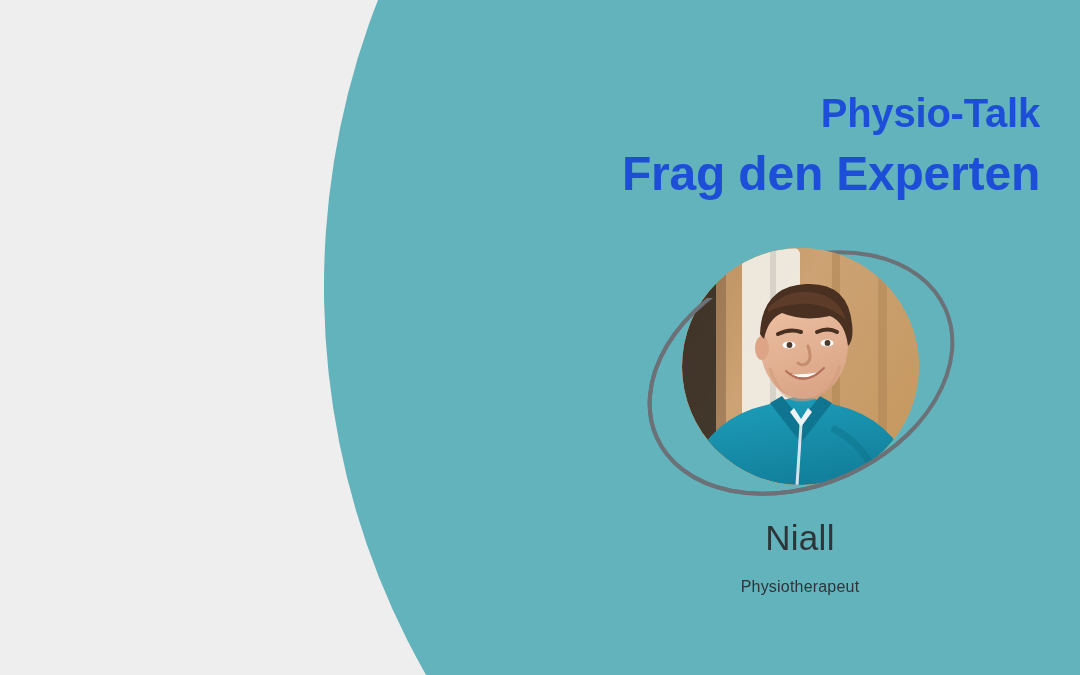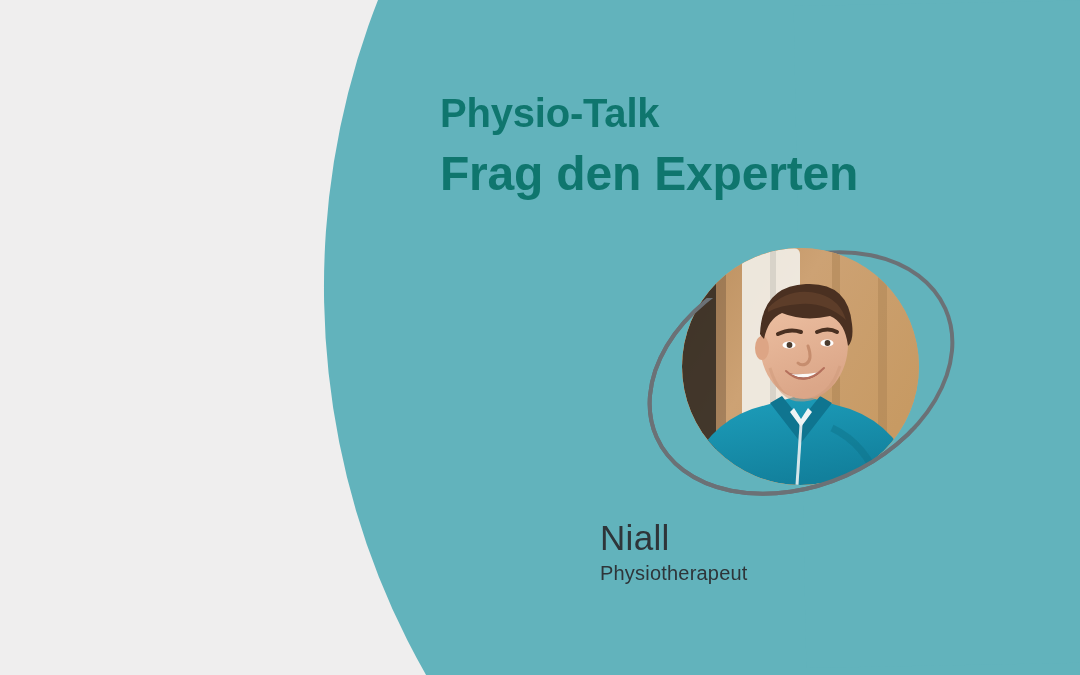--- a/index.html
+++ b/index.html
@@ -40,22 +40,22 @@
     transform: rotate(-1.1deg);
     transform-origin: 0% 50%;
   }
 
   
   .headline {
     position: absolute;
     left: 440px;
     top: 86px;
     width: 600px;
-    text-align: left;
-    color: #0f766e;
+    text-align: right;
+    color: #1d4ed8;
     font-size: 40px;
     font-weight: bold;
     line-height: 1.38;
     letter-spacing: -0.2px;
     white-space: nowrap;
   }
   .headline .line { display: block; }
   .headline .line-2 { font-size: 48px; }
 
   
@@ -87,34 +87,34 @@
     background: #c9a172;
   }
   .photo svg { display: block; width: 237px; height: 237px; }
 
   
   .name-block {
     position: absolute;
     left: 600px;
     top: 518px;
     width: 400px;
-    text-align: left;
+    text-align: center;
     color: #2e3539;
   }
   .person-name {
     display: block;
     font-size: 35px;
     font-weight: 300;
     letter-spacing: 0.3px;
     line-height: 1.12;
   }
   .person-role {
     display: block;
-    margin-top: 4px;
-    font-size: 20px;
+    margin-top: 20px;
+    font-size: 16px;
     font-weight: 400;
     letter-spacing: 0.2px;
     line-height: 1.2;
   }
 </style>
 </head>
 <body>
 
 <div id="stage">
 

